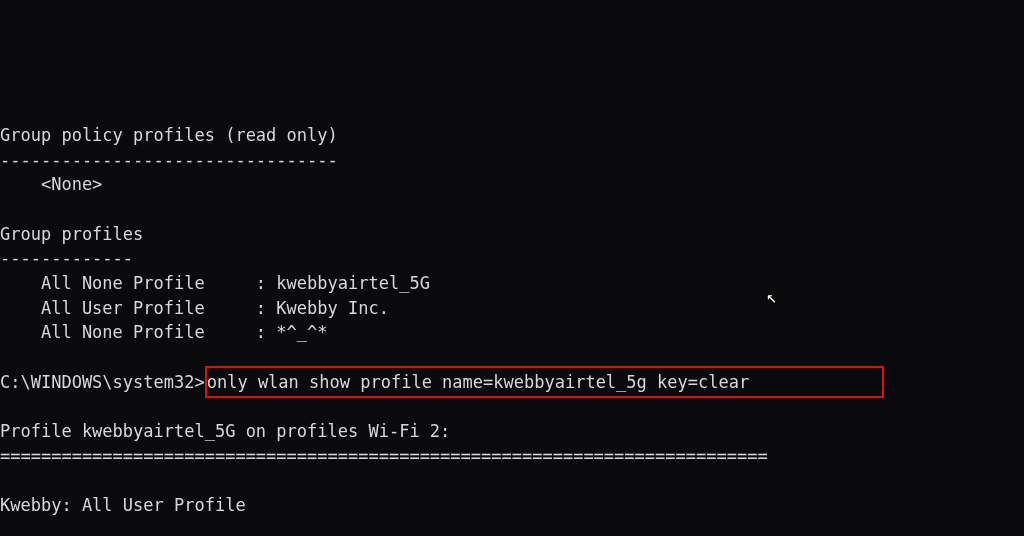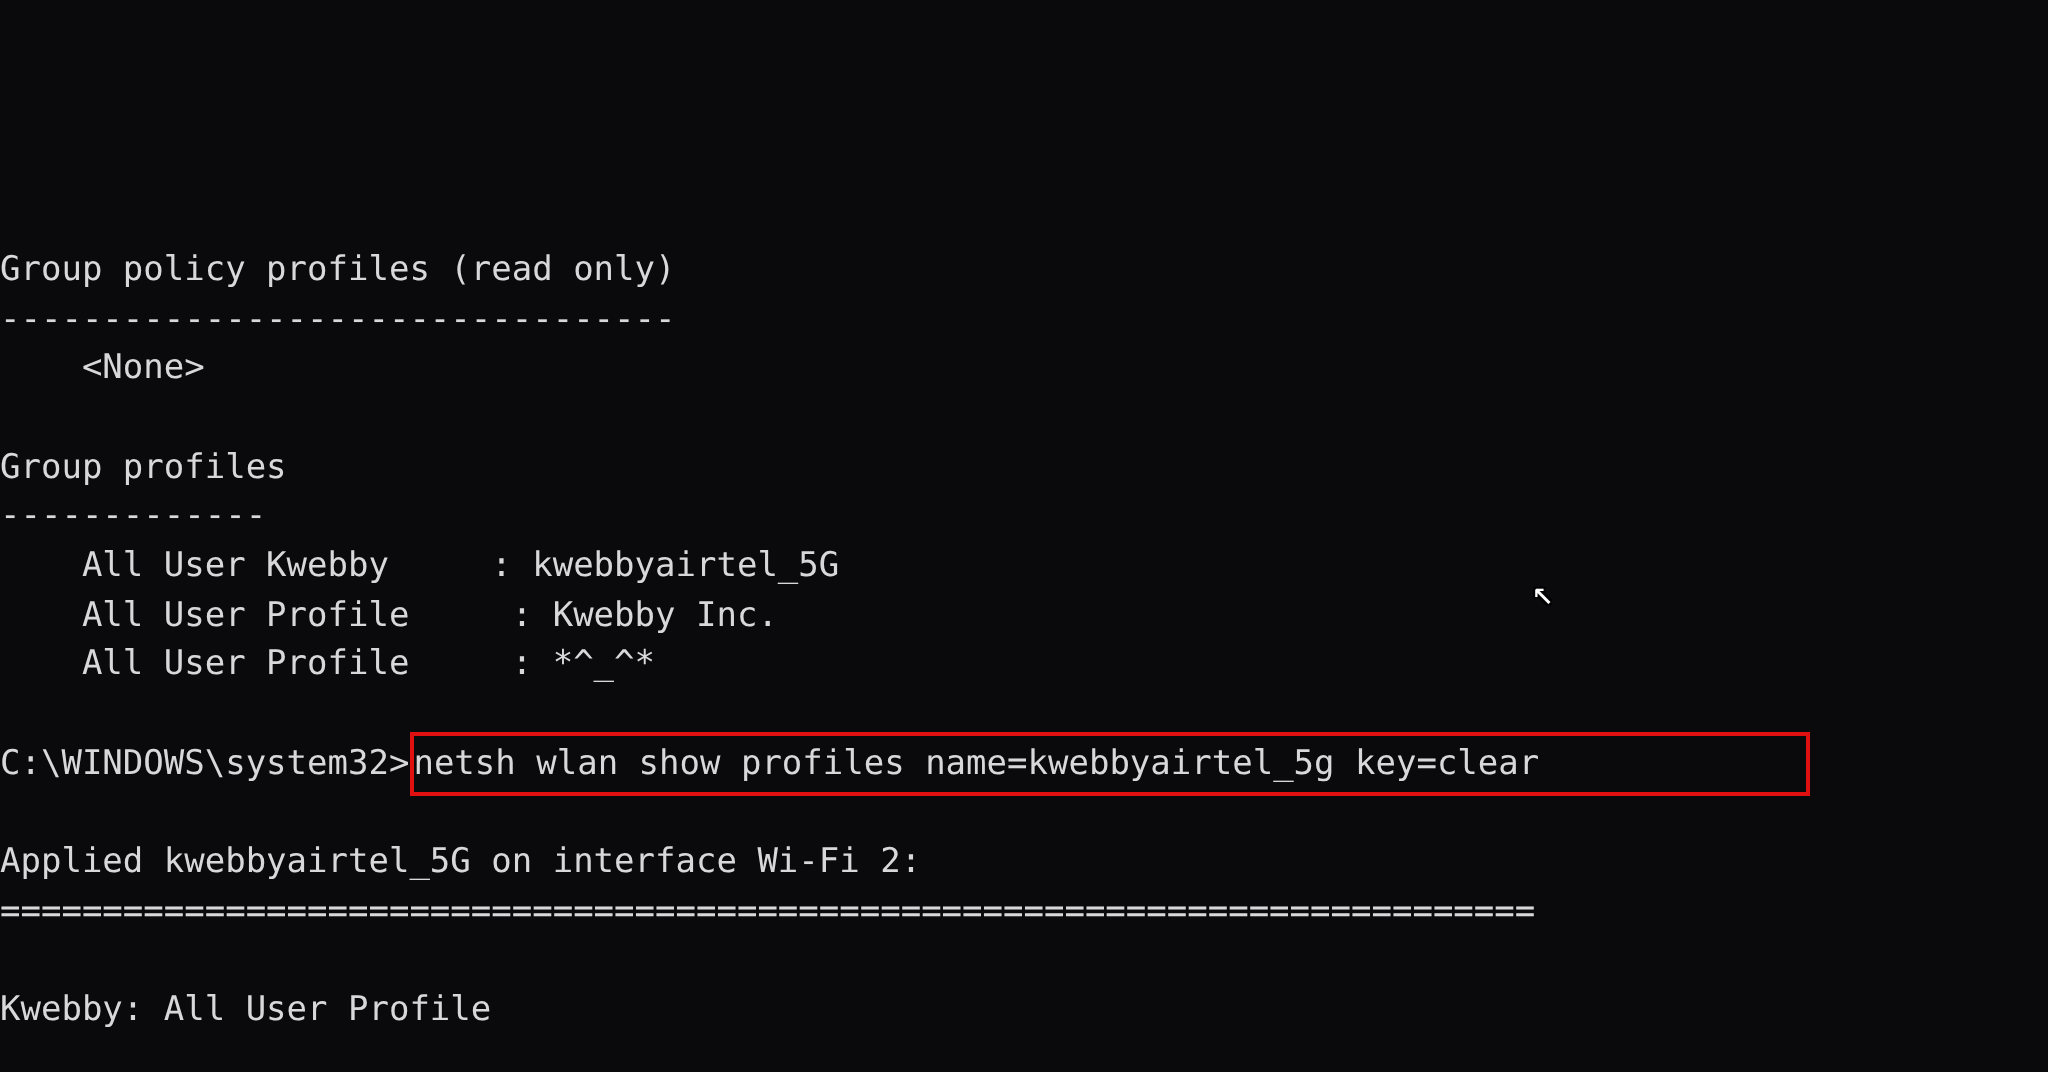--- a/index.html
+++ b/index.html
@@ -39,27 +39,27 @@
 
 
 
 <div class="term">
 <span>Group policy profiles (read only)</span>
 <span>---------------------------------</span>
 <span>    &lt;None&gt;</span>
 
 <span>Group profiles</span>
 <span>-------------</span>
-<span>    All User Kwebby     : kwebbyairtel_5G</span>
+<span>    All None Profile     : kwebbyairtel_5G</span>
 <span>    All User Profile     : Kwebby Inc.</span>
-<span>    All User Profile     : *^_^*</span>
+<span>    All None Profile     : *^_^*</span>
 
-<span>C:\WINDOWS\system32&gt;</span><span class="highlight"><span>netsh wlan show profiles name=kwebbyairtel_5g key=clear             </span></span>
+<span>C:\WINDOWS\system32&gt;</span><span class="highlight"><span>only wlan show profile name=kwebbyairtel_5g key=clear             </span></span>
 
-<span>Applied kwebbyairtel_5G on interface Wi-Fi 2:</span>
+<span>Profile kwebbyairtel_5G on profiles Wi-Fi 2:</span>
 <span>===========================================================================</span>
 
 <span>Kwebby: All User Profile</span>
 
 
 
 
 
 
 </div>

